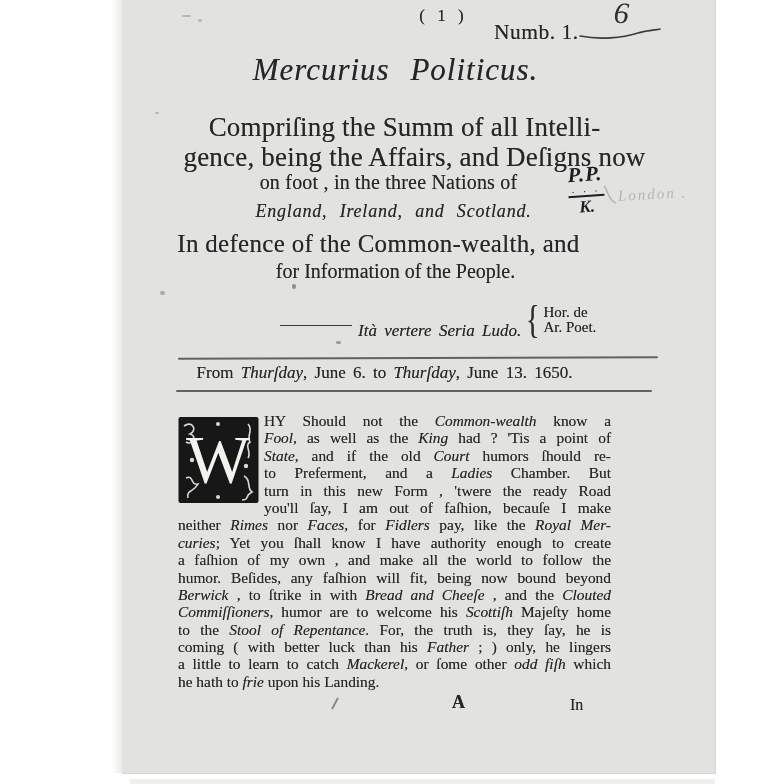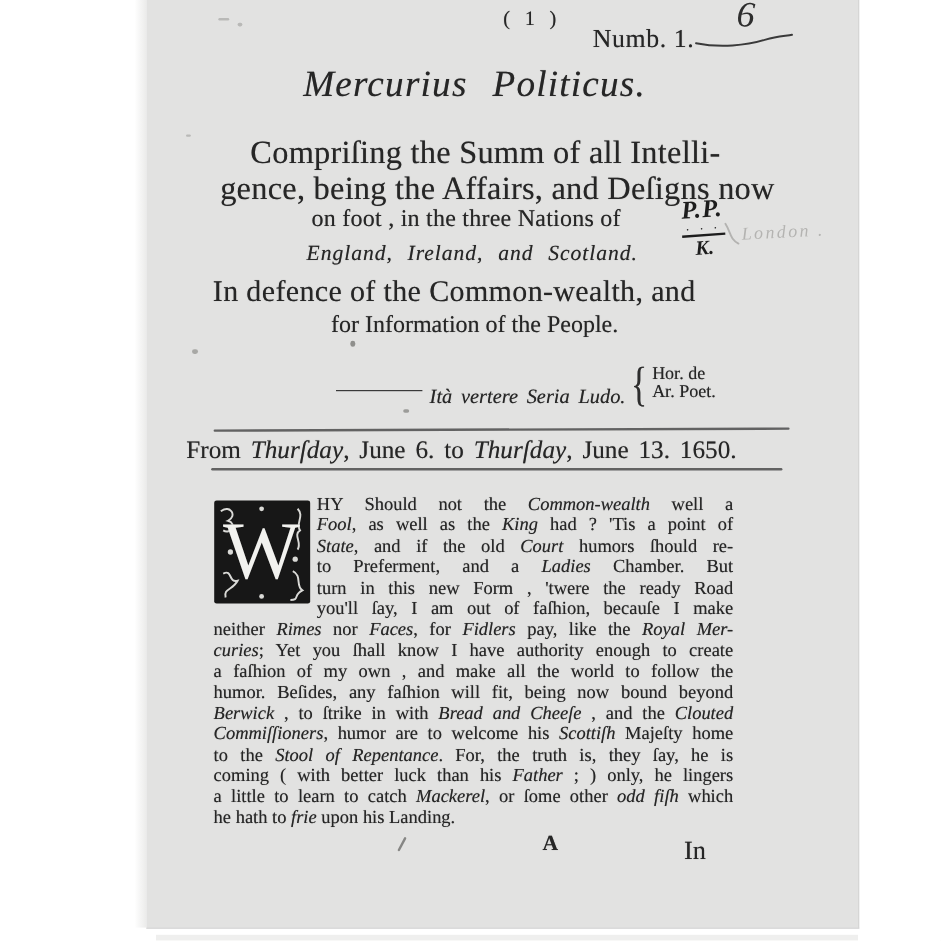--- a/index.html
+++ b/index.html
@@ -45,31 +45,31 @@
   .epigraph{left:158px;top:299px;display:flex;align-items:center;}
   .ep-dash{width:72px;border-top:1.6px solid #3a3a3a;margin-top:10px;}
   .ep-text{font-size:17px;font-style:italic;margin-left:6px;margin-top:22px;word-spacing:3px;}
   .ep-brace{font-size:40px;font-weight:400;color:#2d2d2d;transform:scaleX(0.7);
             margin-left:2px;line-height:40px;}
   .ep-attr{font-size:15px;line-height:15.5px;margin-left:1px;white-space:nowrap;}
 
   .rule{position:absolute;height:2px;background:#4b4b4b;border-radius:1px;opacity:0.85;}
   .rule-top{left:56px;top:357px;width:480px;transform:rotate(-0.2deg);}
   .rule-bottom{left:54px;top:390px;width:476px;}
-  .dateline{top:363px;font-size:21px;word-spacing:3px;transform:translateX(-34px);}
+  .dateline{top:363px;font-size:17px;word-spacing:3px;transform:translateX(-34px);}
 
   .bodyblock{position:absolute;left:56px;top:412px;width:433px;}
   .dropcap{position:absolute;left:0;top:4px;}
   .bline{font-size:15.4px;line-height:17.4px;height:17.4px;text-align:justify;
          text-align-last:justify;white-space:nowrap;}
   .bline.ind{padding-left:86px;}
   .bline.last{text-align-last:left;}
 
   .sig{left:330px;top:692px;font-size:18px;font-weight:bold;letter-spacing:1px;position:absolute;}
-  .catchword{left:448px;top:696px;font-size:22px;position:absolute;}
+  .catchword{left:448px;top:696px;font-size:16px;position:absolute;}
 
   .smudge{position:absolute;background:#b9b9b7;border-radius:2px;text-shadow:none;}
   .slashmark{position:absolute;left:212px;top:697px;width:2px;height:13px;background:#6f6f6d;
              transform:rotate(28deg);border-radius:1px;opacity:0.8;}
 </style>
 </head>
 <body>
 
 <div class="canvas">
   <div class="page-edge"></div>
@@ -127,21 +127,21 @@
         <path d="M70,8 C76,14 68,20 72,26 C66,30 74,36 70,42" fill="none" stroke="#d9d9d6" stroke-width="1.6"></path>
         <path d="M8,62 C16,58 12,70 20,68 C16,76 8,74 10,82" fill="none" stroke="#d9d9d6" stroke-width="1.6"></path>
         <path d="M66,60 C74,64 68,72 74,76 C66,80 72,84 64,84" fill="none" stroke="#d9d9d6" stroke-width="1.6"></path>
         <circle cx="14" cy="44" r="2.2" fill="#d9d9d6"></circle>
         <circle cx="68" cy="50" r="2.2" fill="#d9d9d6"></circle>
         <circle cx="40" cy="8" r="2" fill="#d9d9d6"></circle>
         <circle cx="40" cy="81" r="2" fill="#d9d9d6"></circle>
         <text x="40" y="66" text-anchor="middle" font-family="Liberation Serif, DejaVu Serif, serif" font-size="68" fill="#f2f2ef">W</text>
       </svg>
       <div>
-          <div class="bline ind"><span>HY  Should  not  the  </span><span class="it">Common-wealth</span><span>  well  a</span></div>
+          <div class="bline ind"><span>HY  Should  not  the  </span><span class="it">Common-wealth</span><span>  know  a</span></div>
           <div class="bline ind"><span class="it">Fool</span><span>, as well as the </span><span class="it">King</span><span> had ?  'Tis a point of</span></div>
           <div class="bline ind"><span class="it">State</span><span>,  and if the old  </span><span class="it">Court</span><span>  humors ſhould re-</span></div>
           <div class="bline ind"><span>to  Preferment,  and  a  </span><span class="it">Ladies</span><span>  Chamber.    But</span></div>
           <div class="bline ind"><span>turn in this new Form ,  'twere  the ready Road</span></div>
           <div class="bline ind"><span>you'll ſay, I am out of faſhion,  becauſe  I  make</span></div>
           <div class="bline"><span>neither </span><span class="it">Rimes</span><span> nor </span><span class="it">Faces</span><span>, for </span><span class="it">Fidlers</span><span> pay,  like  the  </span><span class="it">Royal Mer-</span></div>
           <div class="bline"><span class="it">curies</span><span>;   Yet you ſhall know I have authority enough to create</span></div>
           <div class="bline"><span>a faſhion of my own ,   and make all the world  to  follow  the</span></div>
           <div class="bline"><span>humor.   Beſides, any faſhion will fit, being now bound beyond</span></div>
           <div class="bline"><span class="it">Berwick</span><span> , to ſtrike in with </span><span class="it">Bread and Cheeſe</span><span> ,  and  the  </span><span class="it">Clouted</span></div>

